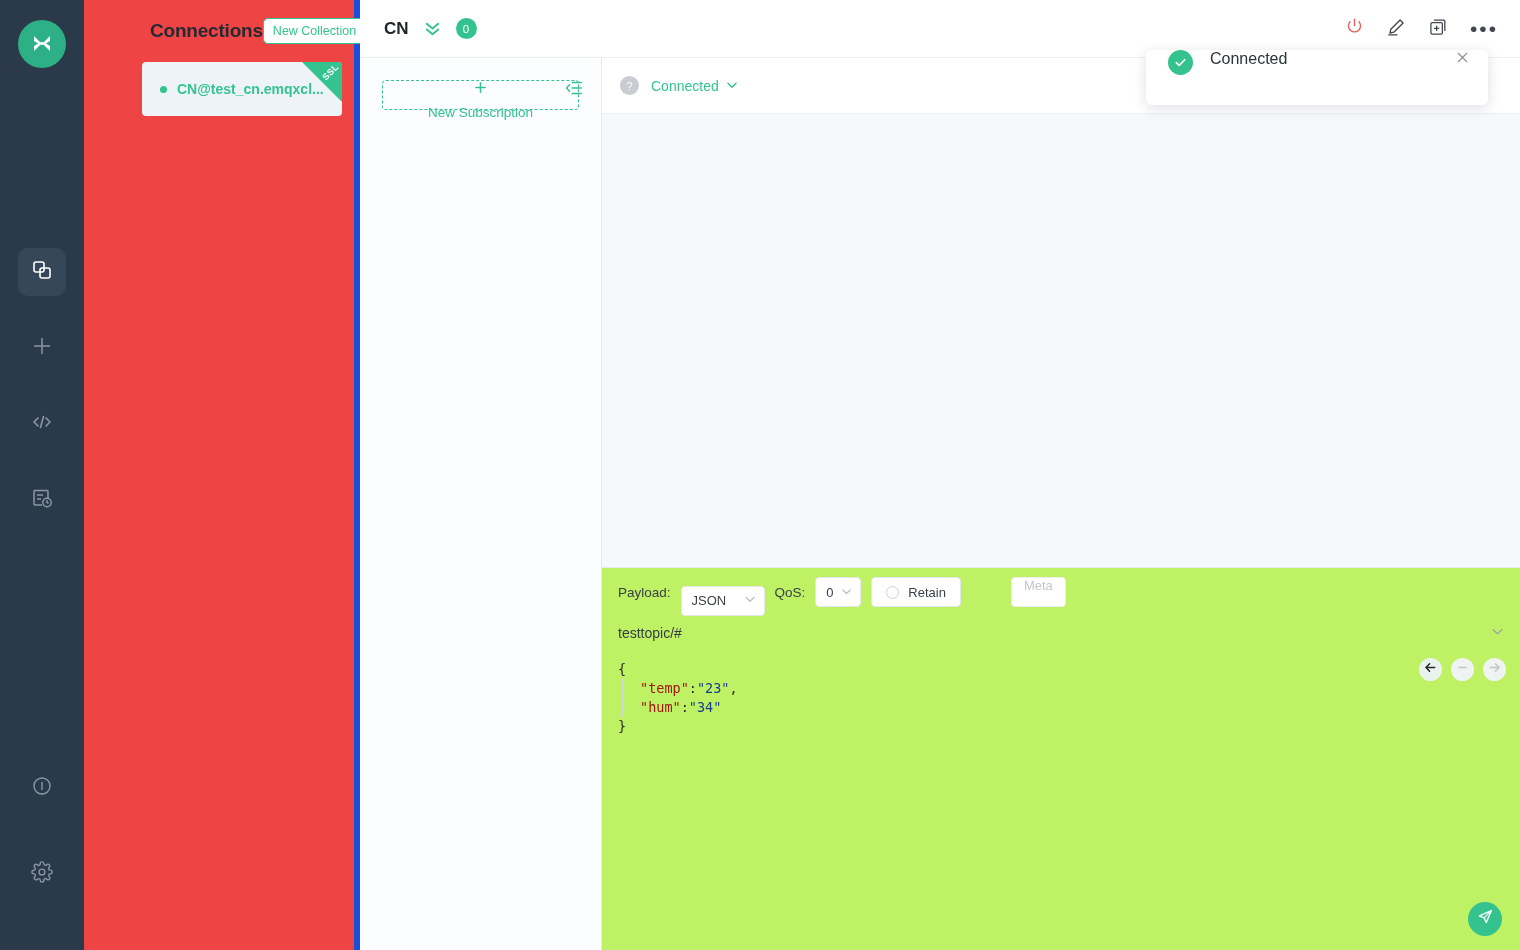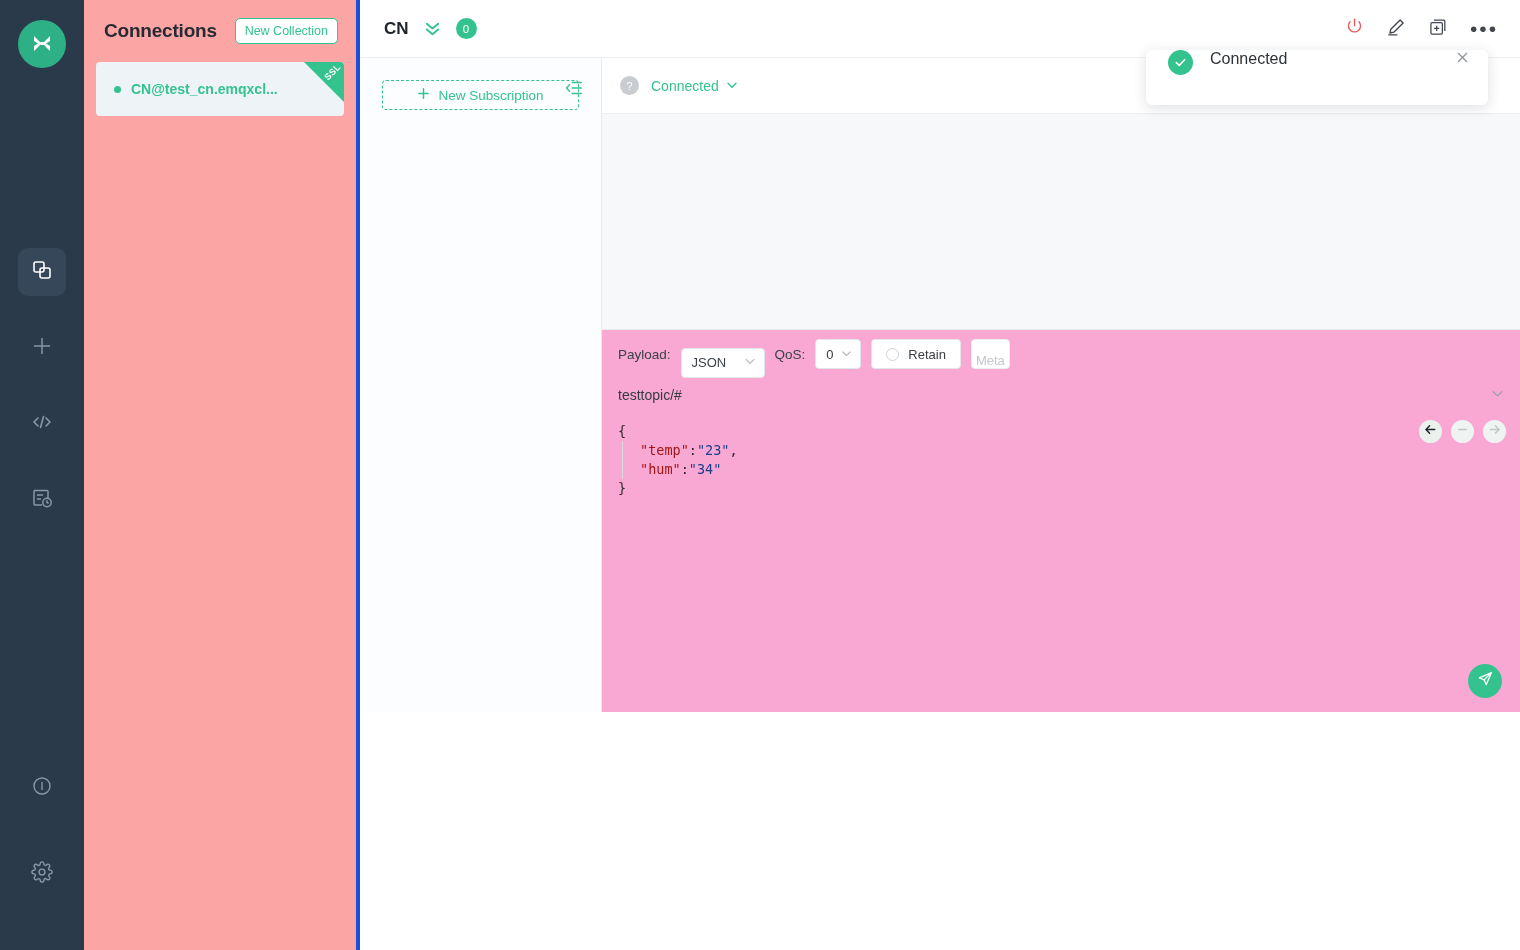--- a/index.html
+++ b/index.html
@@ -44,23 +44,23 @@
   .rail-btn.active { background: #36475a; color: #ffffff; }
   .rail-bottom {
     position: absolute; bottom: 52px; left: 0; right: 0;
     display: flex; flex-direction: column; align-items: center; gap: 38px;
   }
 
   
   .conn-panel {
     width: 276px; flex: 0 0 276px;
     height: 950px;
-    background: #fca5a5;
-    border-right: 4px solid #1d4ed8;
-    display: flex; flex-direction: column;
+    background: #ef4444;
+    border-right: 6px solid #1d4ed8;
+    display: flex; flex-direction: column; padding-left: 46px;
   }
   .conn-head {
     height: 62px;
     display: flex; align-items: center; justify-content: space-between;
     padding: 0 18px 0 20px;
   }
   .conn-title {
     font-size: 19px; font-weight: bold; color: #262b33;
     letter-spacing: -0.2px;
   }
@@ -101,21 +101,21 @@
   .ssl-text {
     position: absolute; top: 5px; right: 2px;
     font-size: 9px; color: #fff; font-weight: bold;
     transform: rotate(-45deg);
     transform-origin: center;
     letter-spacing: 0.5px;
   }
 
   
   .main {
-    flex: 1; height: 712px;
+    flex: 1; height: 950px;
     display: flex; flex-direction: column;
     background: #fff;
     min-width: 0;
   }
   .topbar {
     height: 58px;
     border-bottom: 1px solid #edeff2;
     display: flex; align-items: center;
     padding: 0 22px 0 24px;
     flex: 0 0 58px;
@@ -149,24 +149,25 @@
     background: #fcfdfe;
     padding: 22px 0 0 0;
     display: flex; flex-direction: column;
   }
   .new-sub-btn {
     margin: 0 22px;
     height: 30px;
     border: 1px dashed #34c38f;
     color: #34c38f;
     border-radius: 4px;
-    display: flex; align-items: center; justify-content: center;
+    display: flex; align-items: center; justify-content: flex-start;
     gap: 8px;
     font-size: 13.5px;
     background: transparent;
+    flex-direction: column;
   }
 
   .msg-col { flex: 1; display: flex; flex-direction: column; min-width: 0; }
   .msg-head {
     height: 56px; flex: 0 0 56px;
     background: #fff;
     border-bottom: 1px solid #edeff2;
     display: flex; align-items: center;
     padding-left: 18px;
     gap: 12px;
@@ -185,21 +186,21 @@
   .plaintext-sel {
     display: flex; align-items: center; gap: 7px;
     color: #34c38f; font-size: 14px;
   }
   .msg-area { flex: 1; background: #f7f8fa; min-height: 0; position: relative; }
 
   
   .pub {
     flex: 0 0 auto;
     border-top: 1px solid #e8eaec;
-    background: #f9a8d4;
+    background: #bef264;
     display: flex; flex-direction: column;
   }
   .pub-toolbar {
     height: 48px;
     display: flex; align-items: center;
     padding: 0 16px;
     gap: 10px;
   }
   .lbl { font-size: 13.5px; color: #3b4149; }
   .sel-box {
@@ -224,24 +225,25 @@
     background: #fff;
   }
   .radio-o {
     width: 13px; height: 13px; border-radius: 50%;
     border: 1px solid #cfd4da;
   }
   .meta-box {
     height: 30px;
     border: 1px solid #eceef1;
     border-radius: 4px;
-    display: flex; align-items: flex-end;
-    padding: 0 4px;
+    display: flex; align-items: flex-start;
+    padding: 0 12px;
     font-size: 13px; color: #c3c7cd;
     background: #fff;
+    margin-left: 40px;
   }
   .topic-row {
     height: 34px;
     display: flex; align-items: center;
     padding: 0 16px;
     position: relative;
     gap: 44px;
   }
   .topic-val { font-size: 14px; color: #363b42; }
   .topic-chev { margin-left: auto; color: #9aa0a8; }

